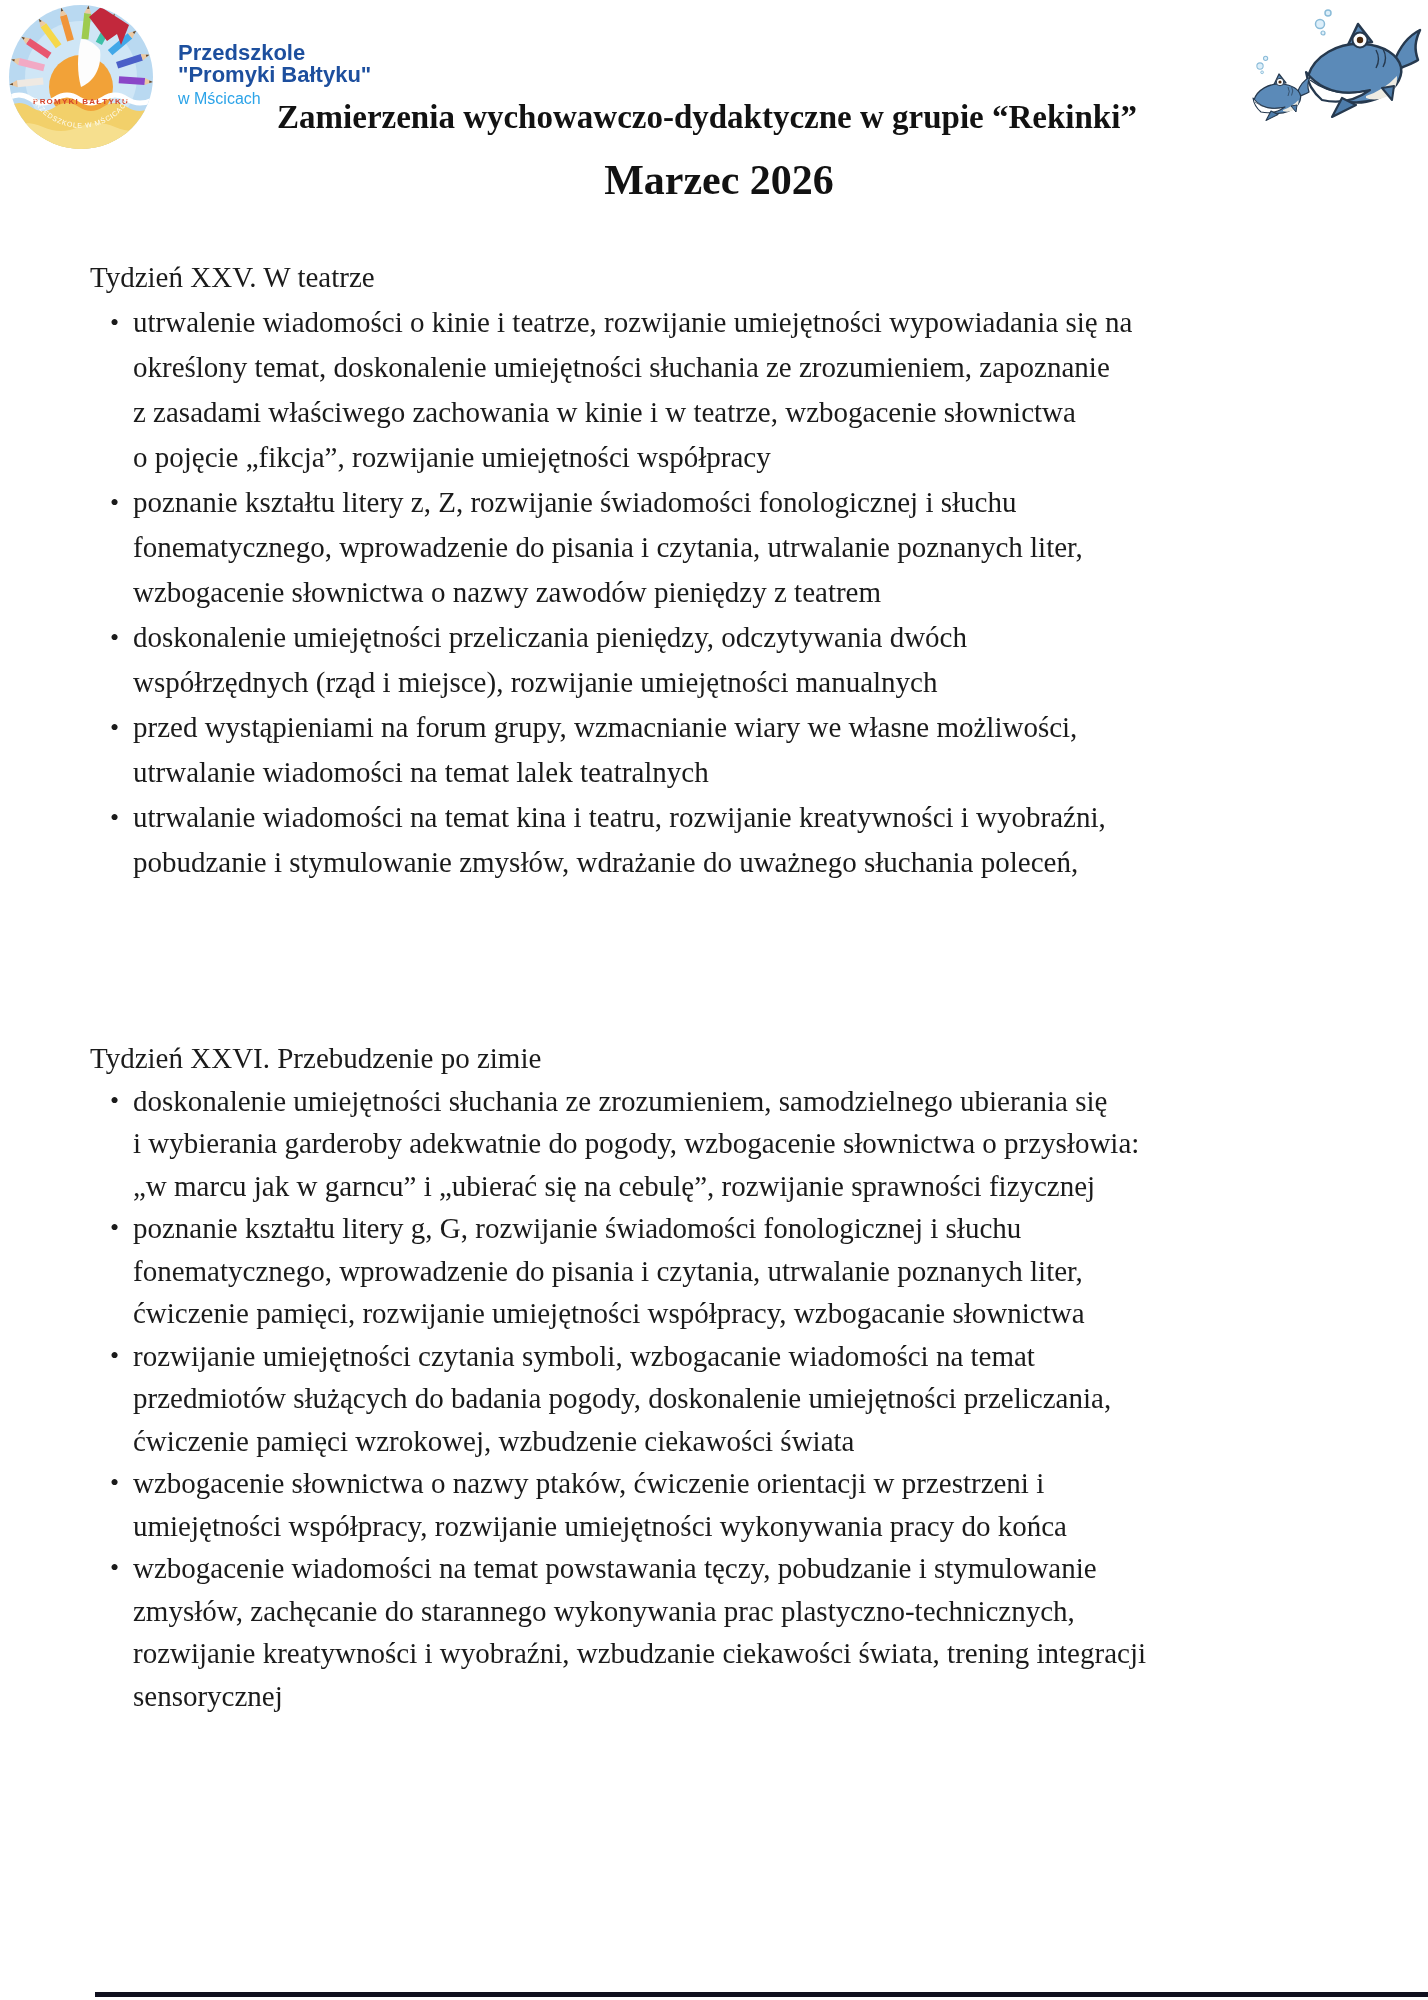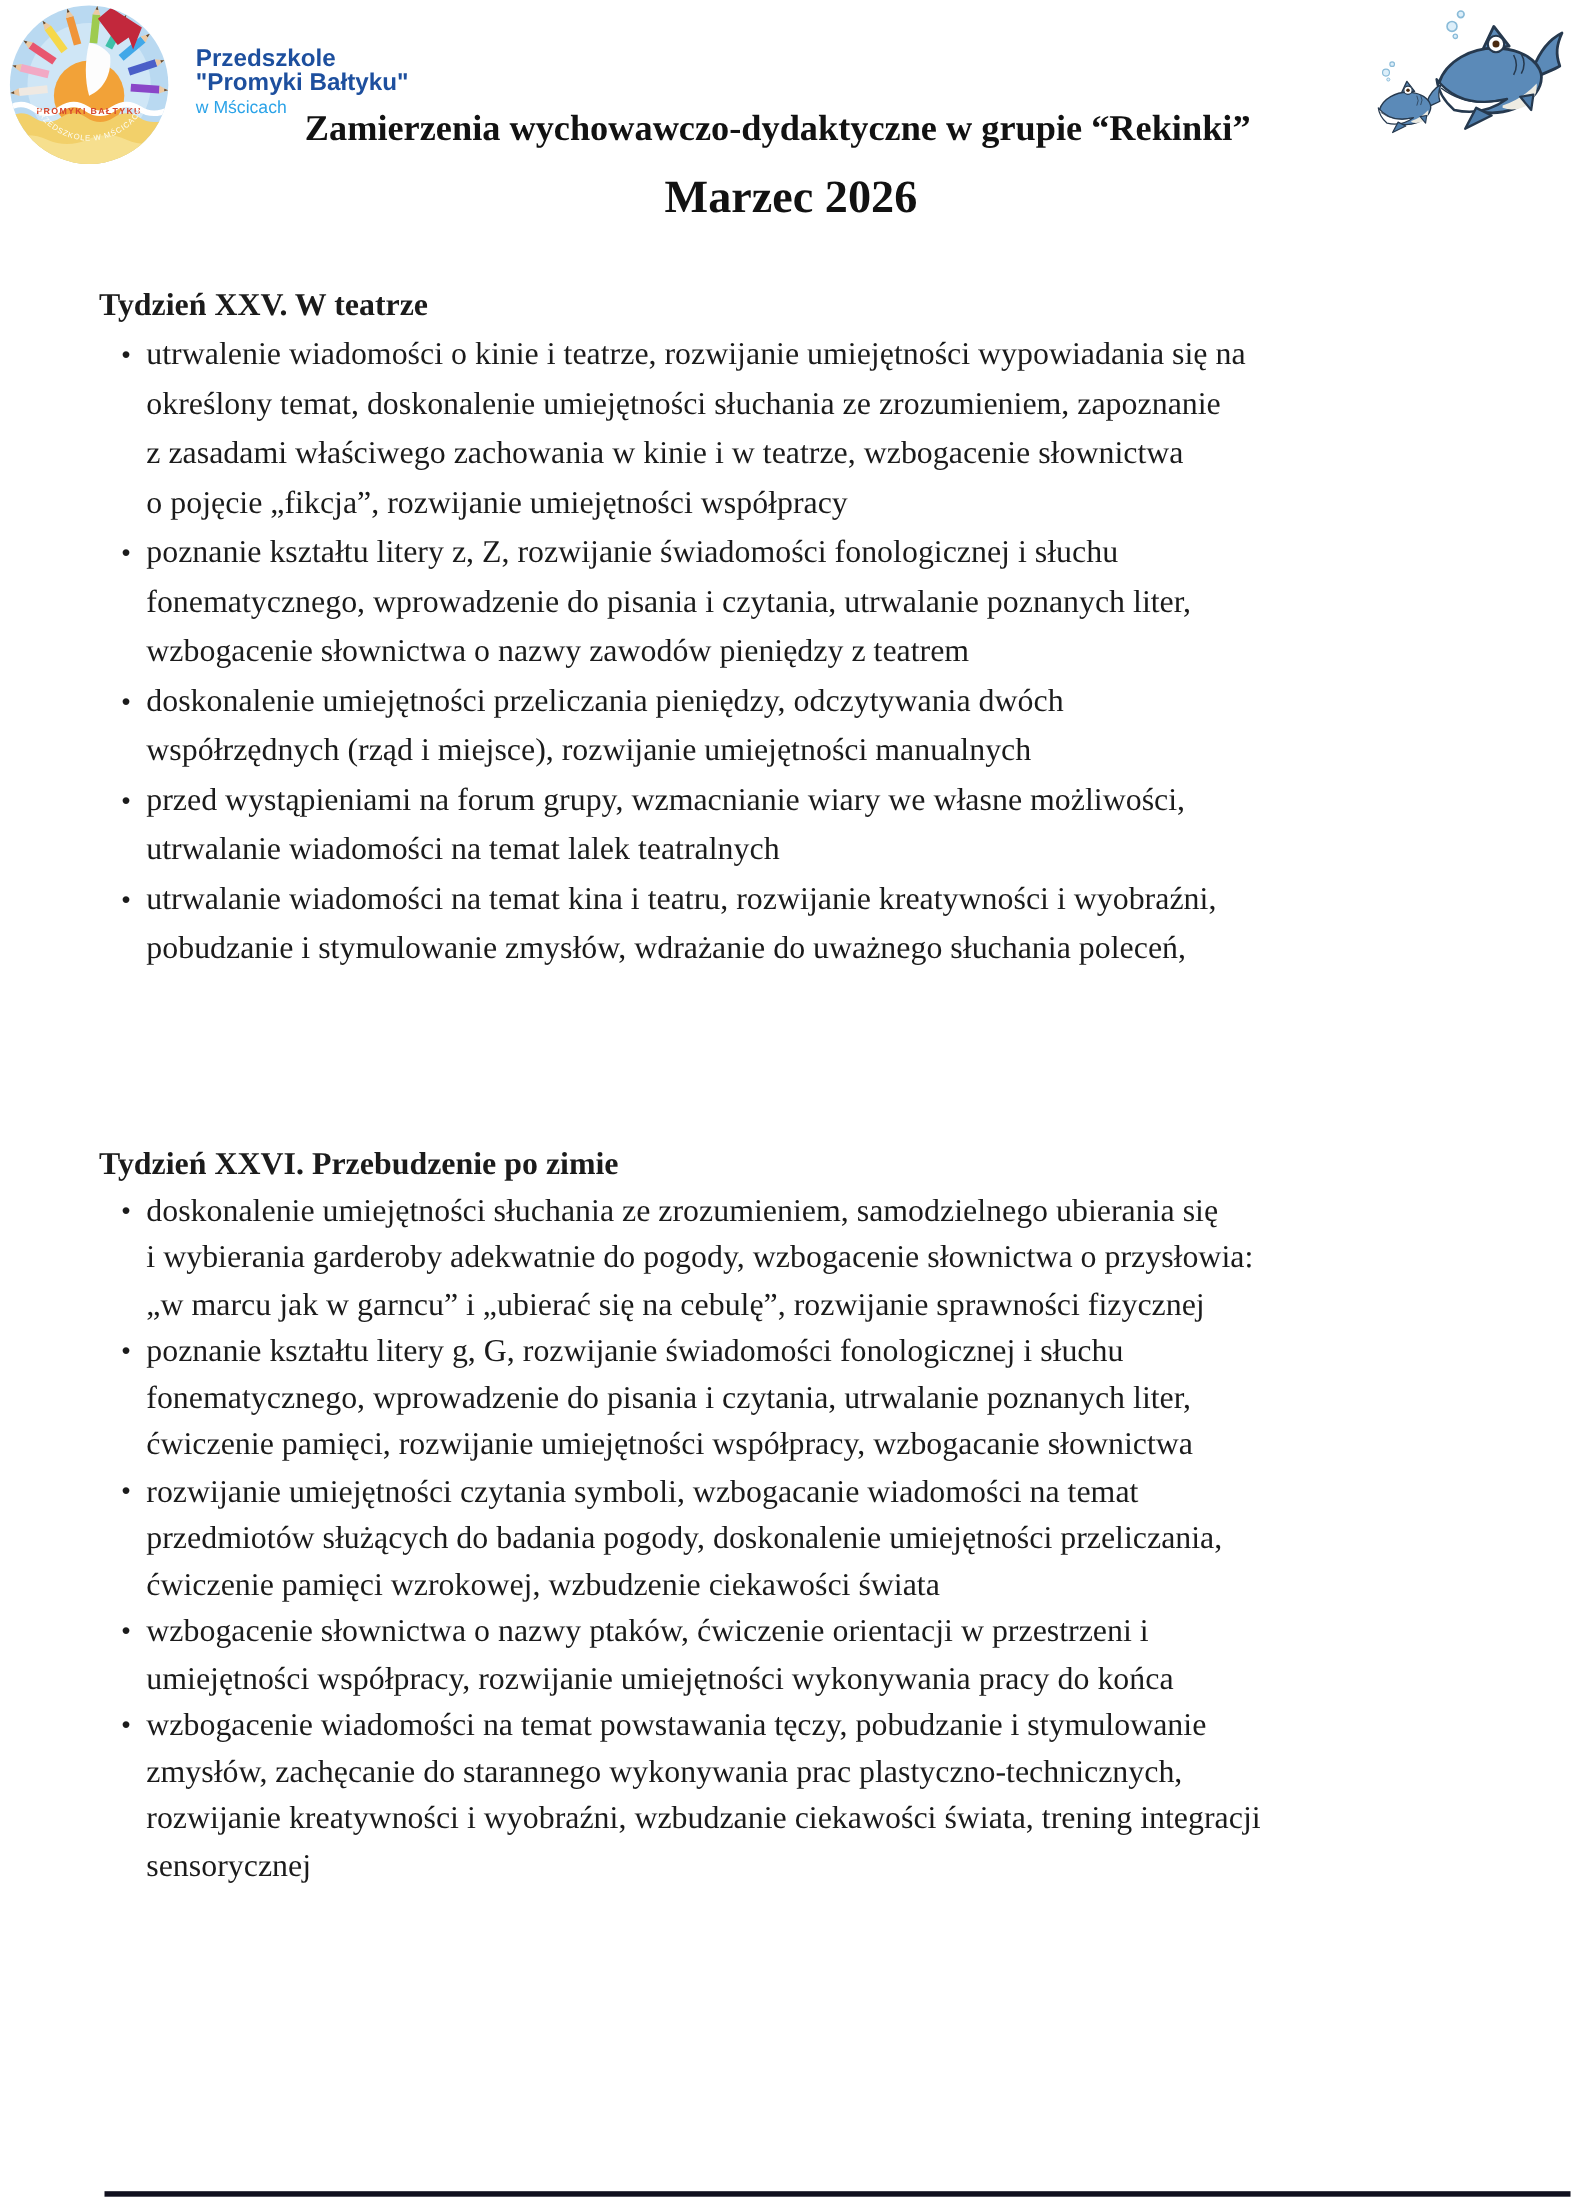--- a/index.html
+++ b/index.html
@@ -14,21 +14,21 @@
   .sharks{position:absolute;left:1248px;top:6px;width:180px;height:148px;}
 
   .title1{position:absolute;left:0;right:14px;top:99px;margin:0;text-align:center;
           font-size:33px;font-weight:bold;color:#121212;white-space:nowrap;}
   .title2{position:absolute;left:0;right:14px;top:156px;margin:0;text-align:center;
           font-size:42px;font-weight:bold;color:#121212;padding-left:24px;}
 
   
   .content{position:absolute;left:0;top:0;right:0;bottom:0;}
   .section{position:absolute;left:90px;width:1320px;font-size:29px;color:#1b1b1b;}
-  .section .heading{font-weight:bold;}
+  .section .heading{font-weight:normal;}
   .section .line{position:relative;padding-left:43px;white-space:nowrap;}
   .section .marker{position:absolute;left:20px;top:0;font-size:26px;}
 
   .footer-rule{position:absolute;left:95px;top:1992px;width:1333px;height:5px;background:#10101e;}
 </style>
 </head>
 <body>
 
 <div class="page">
 

